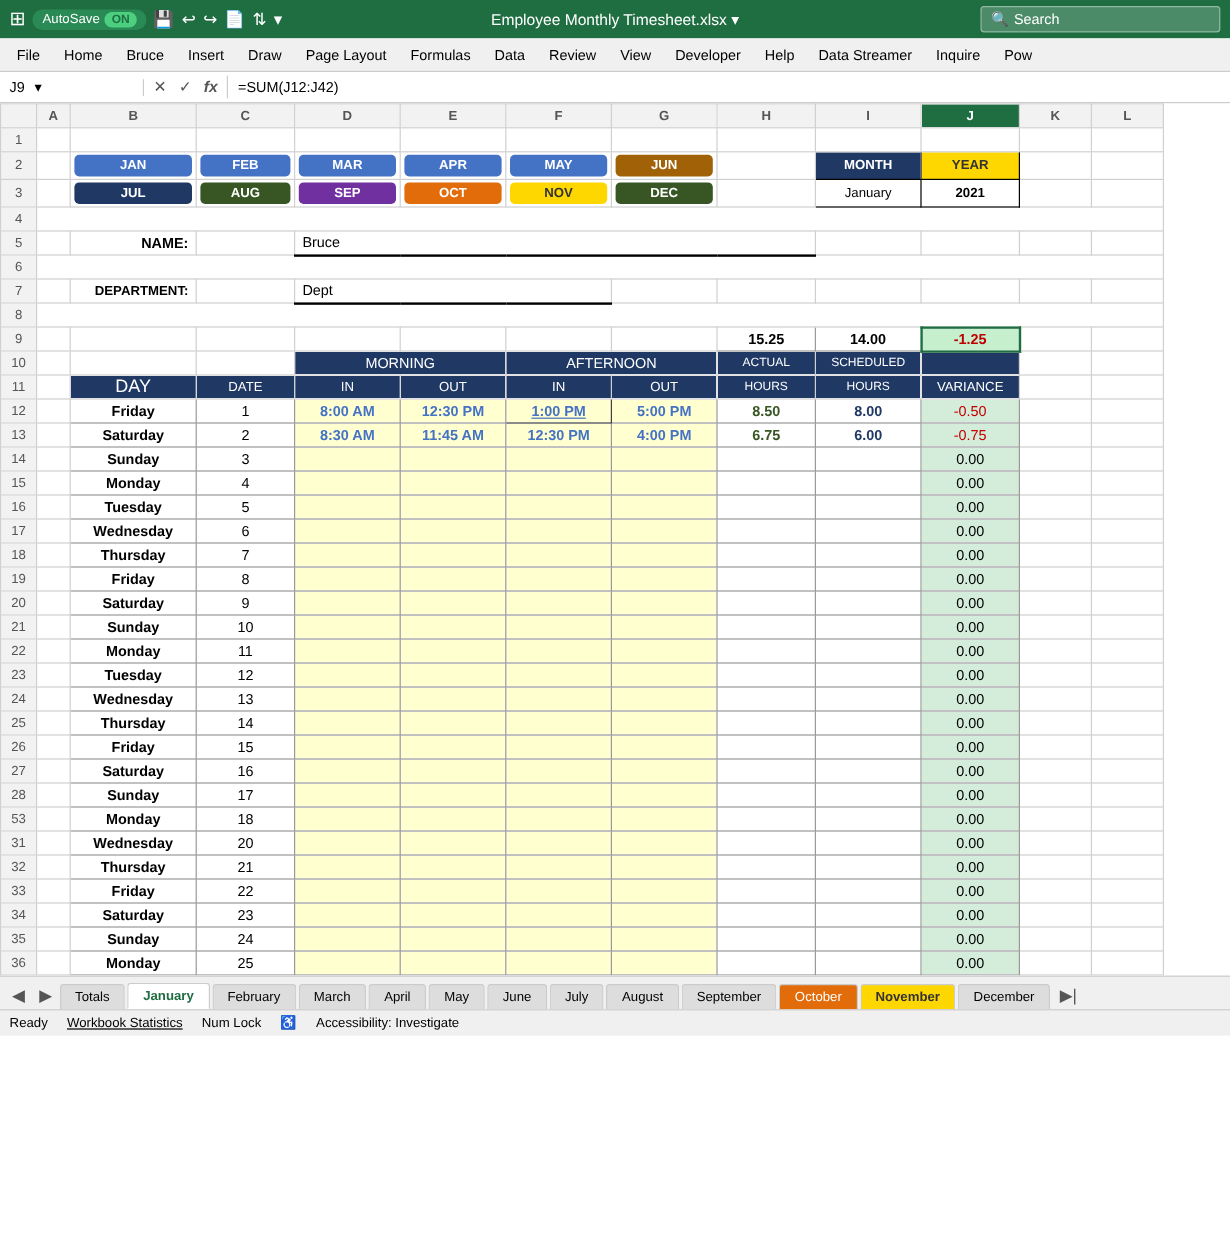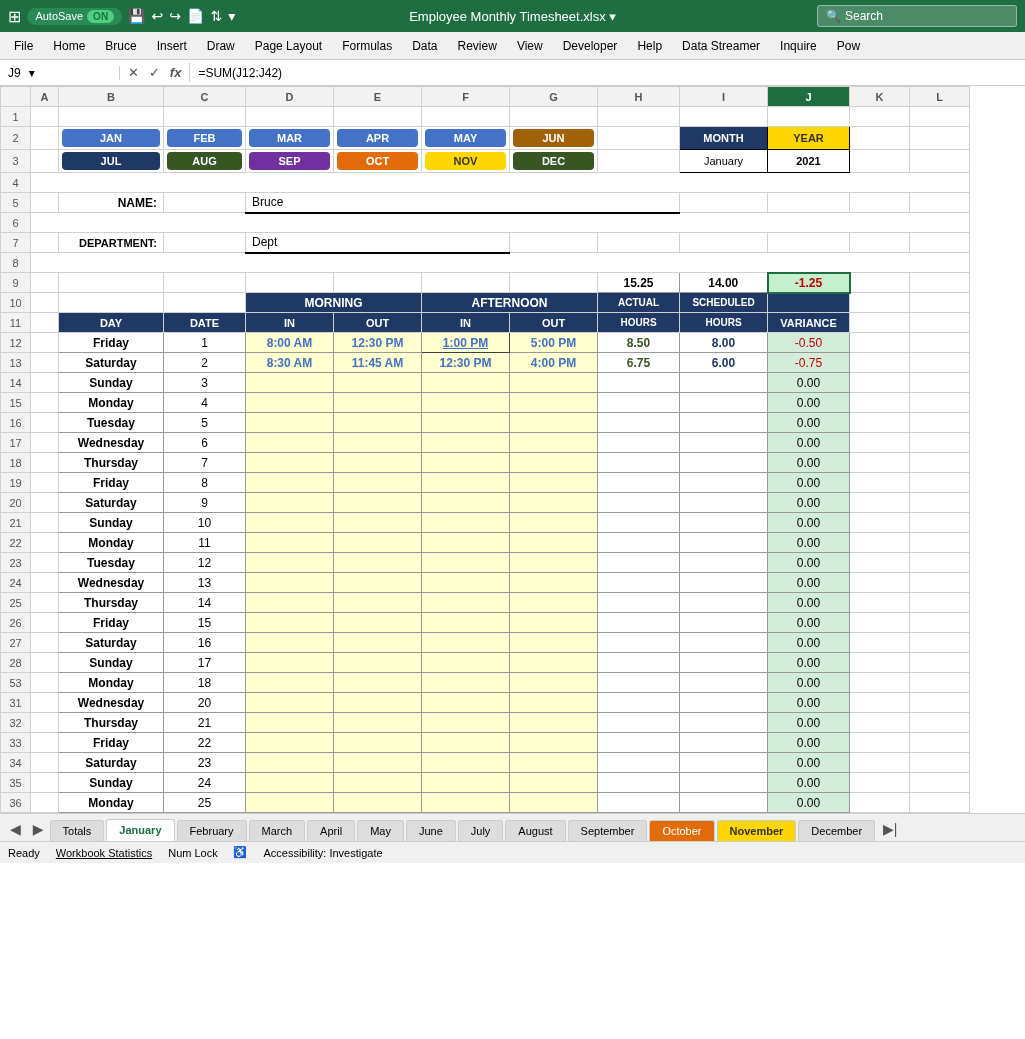--- a/index.html
+++ b/index.html
@@ -80,21 +80,21 @@
     .btn-jun { background: #a16207; color: white; border-radius: 4px; font-weight: bold; font-size: 11px; }
     .btn-jul { background: #1f3864; color: white; border-radius: 4px; font-weight: bold; font-size: 11px; }
     .btn-aug { background: #375623; color: white; border-radius: 4px; font-weight: bold; font-size: 11px; }
     .btn-sep { background: #7030a0; color: white; border-radius: 4px; font-weight: bold; font-size: 11px; }
     .btn-oct { background: #e26b0a; color: white; border-radius: 4px; font-weight: bold; font-size: 11px; }
     .btn-nov { background: #ffd700; color: #333; border-radius: 4px; font-weight: bold; font-size: 11px; }
     .btn-dec { background: #375623; color: white; border-radius: 4px; font-weight: bold; font-size: 11px; }
 
     .month-btn-cell { padding: 2px 3px; }
 
-    .header-dark { background: #1f3864; color: white; font-weight: bold; text-align: center; }
+    .header-dark { background: #1f3864; color: white; font-weight: normal; text-align: center; }
 
     .time-blue { color: #4472c4; font-weight: bold; }
     .variance-neg { color: #c00000; }
     .actual-val { color: #375623; font-weight: bold; }
     .scheduled-val { color: #1f3864; font-weight: bold; }
 
     .underline-cell { border-bottom: 2px solid #000 !important; }
 
     
     .sheet-tabs {
@@ -368,21 +368,21 @@
         <td class="cell header-dark" style="text-align:center; font-size:10px;">ACTUAL</td>
         <td class="cell header-dark" style="text-align:center; font-size:10px;">SCHEDULED</td>
         <td class="cell header-dark" style="text-align:center; font-size:10px;"></td>
         <td class="cell"></td>
         <td class="cell"></td>
       </tr>
 
       <tr>
         <td class="row-num">11</td>
         <td class="cell"></td>
-        <td class="cell header-dark" style="text-align:center; font-size:11px;">DAY</td>
+        <td class="cell header-dark" style="text-align:center; font-size:15px;">DAY</td>
         <td class="cell header-dark" style="text-align:center; font-size:11px;">DATE</td>
         <td class="cell header-dark" style="text-align:center; font-size:11px;">IN</td>
         <td class="cell header-dark" style="text-align:center; font-size:11px;">OUT</td>
         <td class="cell header-dark" style="text-align:center; font-size:11px;">IN</td>
         <td class="cell header-dark" style="text-align:center; font-size:11px;">OUT</td>
         <td class="cell header-dark" style="text-align:center; font-size:10px;">HOURS</td>
         <td class="cell header-dark" style="text-align:center; font-size:10px;">HOURS</td>
         <td class="cell header-dark" style="text-align:center; font-size:11px;">VARIANCE</td>
         <td class="cell"></td>
         <td class="cell"></td>

